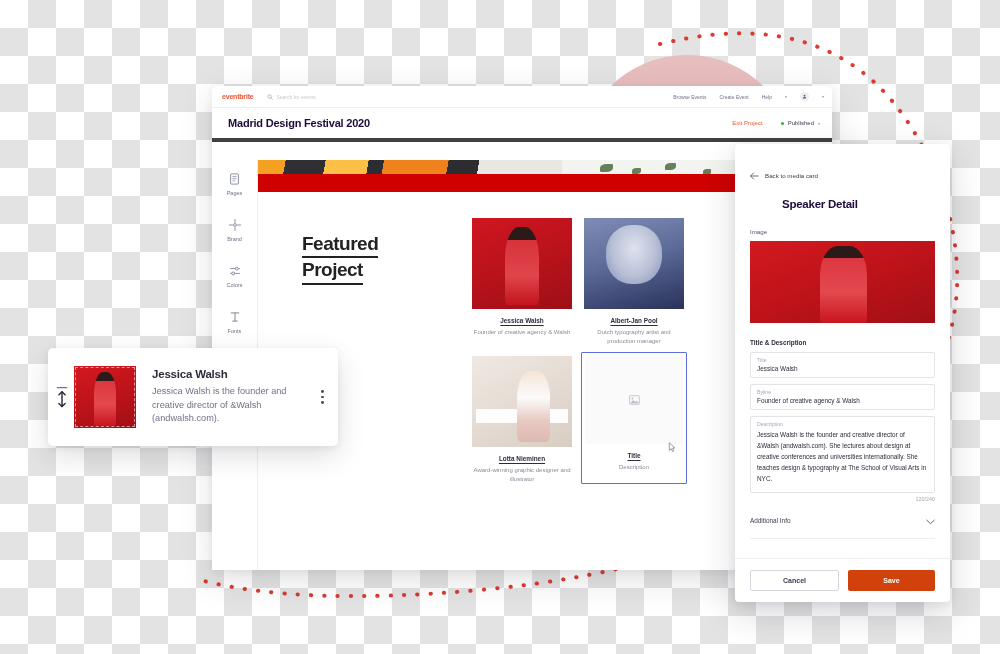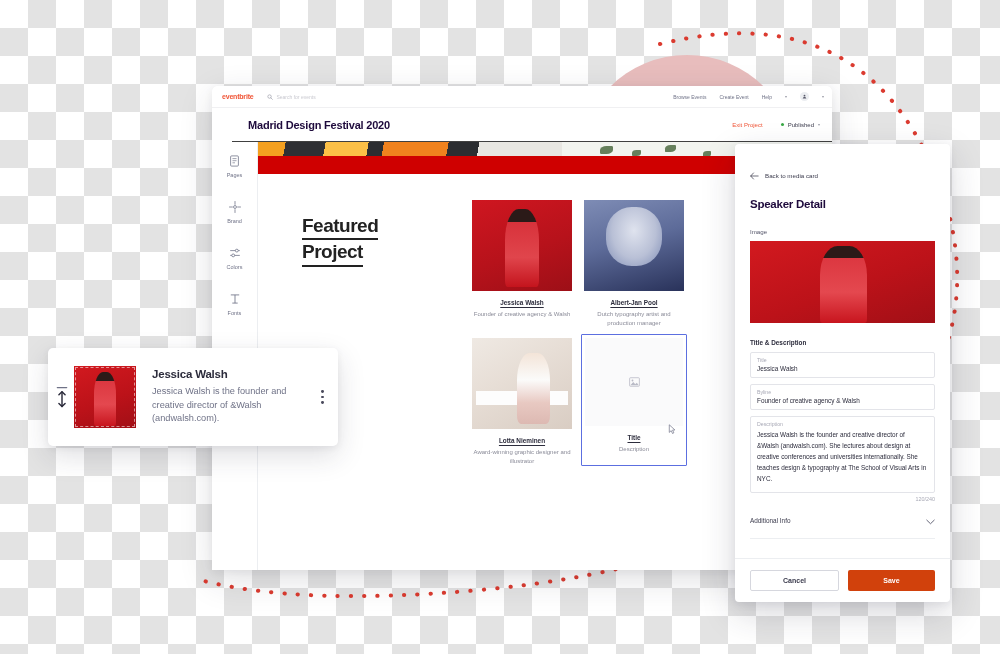--- a/index.html
+++ b/index.html
@@ -69,36 +69,35 @@
     background: #eceef1;
     display: flex; align-items: center; justify-content: center;
   }
   .chev { font-size: 4px; color: #9b9ca8; }
 
   
   .project-bar {
     height: 34px;
     display: flex; align-items: center;
     padding: 0 12px 0 16px;
-    border-bottom: 1px solid #404040;
+    border-bottom: 4px solid #404040;
     background: #fff;
-    margin-left: 20px;
   }
   .project-title {
     font-size: 11px; font-weight: bold; color: #1e0a3c;
     letter-spacing: -0.2px;
   }
   .project-right { margin-left: auto; display: flex; align-items: center; gap: 18px; }
   .exit-project { font-size: 6px; color: #f05537; }
   .published-wrap { display: flex; align-items: center; gap: 4px; }
   .pub-dot { width: 3px; height: 3px; border-radius: 50%; background: #39a845; }
   .published-text { font-size: 6px; color: #3d3d4e; }
 
   
-  .app-body { display: flex; height: 428px; background: #0369a1; }
+  .app-body { display: flex; height: 428px; background: #0369a1; margin-top: 18px; }
 
   .tool-rail {
     width: 46px;
     border-right: 1px solid #eceef1;
     padding-top: 12px;
     display: flex; flex-direction: column; align-items: center;
     gap: 22px;
     background: #fff;
   }
   .tool-item { display: flex; flex-direction: column; align-items: center; gap: 4px; width: 100%; }
@@ -209,21 +208,21 @@
     box-shadow: 0 12px 34px rgba(40,40,60,0.18), 0 2px 8px rgba(40,40,60,0.08);
     z-index: 10;
     display: flex; flex-direction: column;
     overflow: hidden;
   }
   .dp-scroll { flex: 1; padding: 22px 15px 0 15px; overflow: hidden; }
   .dp-back { display: flex; align-items: center; gap: 6px; }
   .dp-back-text { font-size: 6.2px; color: #3a3a4c; }
   .dp-title {
     margin-top: 14px;
-    font-size: 11.5px; font-weight: bold; color: #1e0a3c; letter-spacing: -0.25px;
+    font-size: 11.5px; font-weight: bold; color: #1e0a3c; letter-spacing: -0.25px; margin-left: 32px;
   }
   .dp-sec-label { margin-top: 18px; font-size: 6.2px; color: #55566a; }
   .dp-image {
     margin-top: 6px; width: 100%; height: 82px;
     background: linear-gradient(160deg,#d2191f 0%,#bc1219 55%,#a10f16 100%);
     position: relative; overflow: hidden;
   }
   .dp-image::after {
     content:""; position:absolute; left:38%; top:6%;
     width: 25%; height: 94%;

